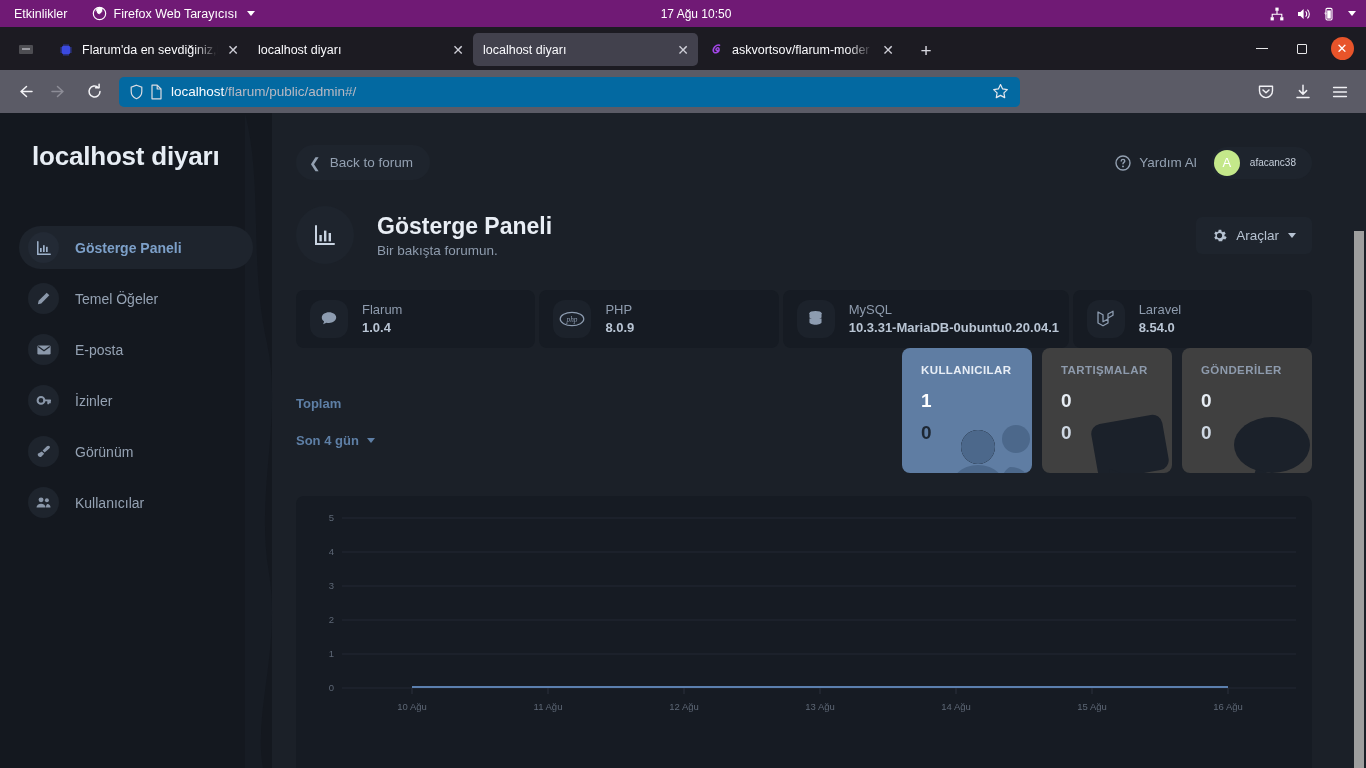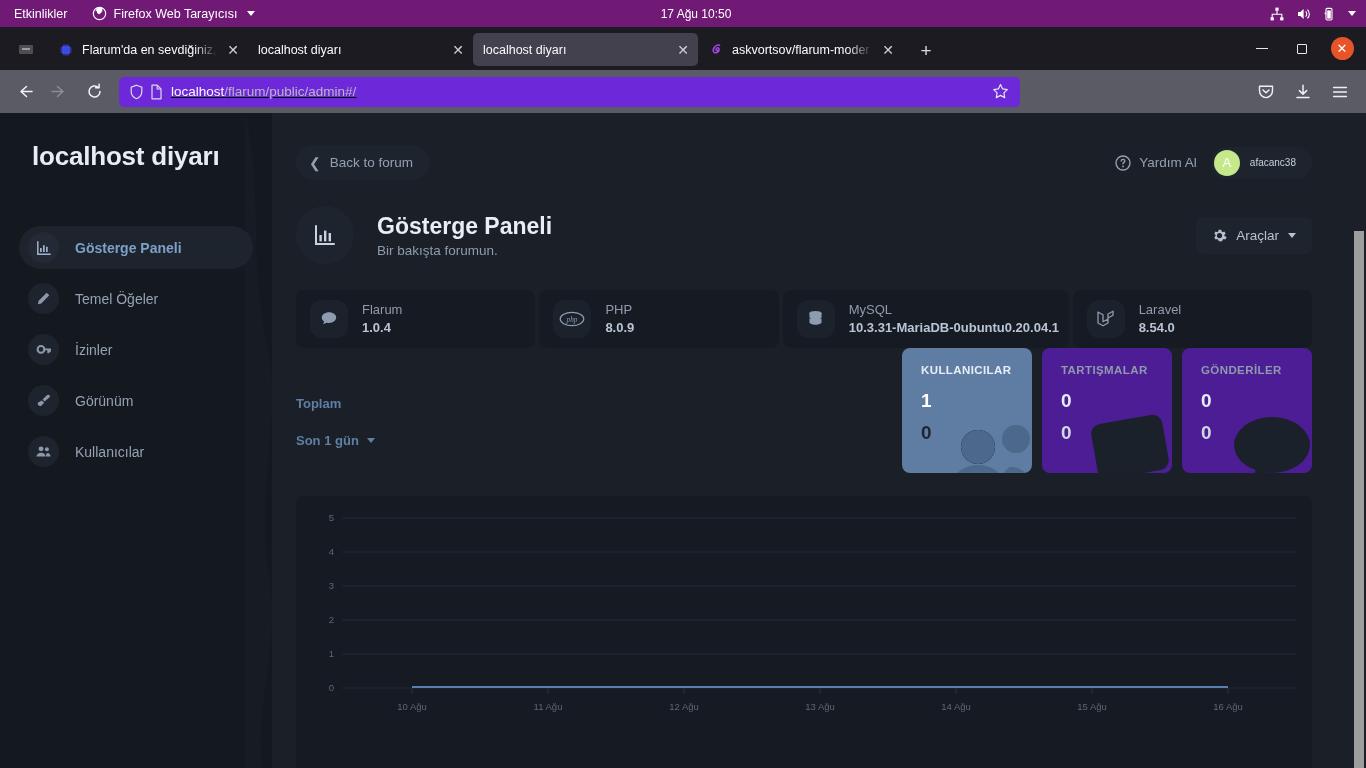--- a/index.html
+++ b/index.html
@@ -126,26 +126,25 @@
     display: flex; align-items: center;
     padding: 0 8px;
   }
   .nav-ico-btn {
     width: 33px; height: 31px; margin-right: 2px;
     display: flex; align-items: center; justify-content: center;
     border-radius: 4px;
   }
   .urlbar {
     flex: 1; height: 30px; margin: 0 6px 0 6px;
-    background: #6d28d9;
+    background: #0369a1;
     border-radius: 5px;
     display: flex; align-items: center;
     padding: 0 8px 0 10px;
     max-width: 901px;
-    text-decoration: underline;
   }
   .urlbar-icons { display: flex; align-items: center; gap: 6px; margin-right: 8px; }
   .url-text {
     flex: 1; font-size: 13.5px; color: #fbfbfe;
     white-space: nowrap; overflow: hidden;
   }
   .url-host { color: #fbfbfe; }
   .url-path { color: #b9b9c3; }
   .star-btn {
     width: 24px; height: 24px; display: flex; align-items: center; justify-content: center;
@@ -303,21 +302,21 @@
     border-left: 4.5px solid transparent; border-right: 4.5px solid transparent;
     border-top: 5px solid #5e7fa6;
   }
   .stat-cards {
     position: absolute; right: 42px; top: 0;
     display: flex; gap: 10px;
   }
   .stat-card {
     width: 130px; height: 125px;
     border-radius: 8px;
-    background: #4c1d95;
+    background: #404040;
     padding: 16px 0 0 19px;
     position: relative; overflow: hidden;
   }
   .stat-card.selected { background: #5f7da3; }
   .stat-label {
     font-size: 11.5px; font-weight: 700; letter-spacing: 0.4px;
     color: #8e9bad; position: relative; z-index: 2;
   }
   .stat-card.selected .stat-label { color: #e8eef6; }
   .stat-main {
@@ -529,20 +528,29 @@
 
       <div class="nav-item">
         <span class="nav-icon">
           <svg width="15" height="15" viewBox="0 0 16 16">
             <path d="M11.4 1.8l2.8 2.8L5.6 13.2 2 14l.8-3.6z" fill="currentColor"></path>
           </svg>
         </span>
         <span class="nav-label">Temel Öğeler</span>
       </div>
 
+      <div class="nav-item">
+        <span class="nav-icon">
+          <svg width="16" height="16" viewBox="0 0 16 16">
+            <rect x="1.4" y="3.4" width="13.2" height="9.2" rx="1.4" fill="currentColor"></rect>
+            <path d="M2.2 4.4L8 8.8l5.8-4.4" stroke="#1e242d" stroke-width="1.3" fill="none"></path>
+          </svg>
+        </span>
+        <span class="nav-label">E-posta</span>
+      </div>
 
       <div class="nav-item">
         <span class="nav-icon">
           <svg width="16" height="16" viewBox="0 0 16 16">
             <circle cx="5" cy="7.4" r="3.4" fill="none" stroke="currentColor" stroke-width="2"></circle>
             <path d="M8.2 7.4h6M12.2 7.4v3M13.9 7.4v2.2" stroke="currentColor" stroke-width="1.8" stroke-linecap="round"></path>
           </svg>
         </span>
         <span class="nav-label">İzinler</span>
       </div>
@@ -670,21 +678,21 @@
           <div class="info-name">Laravel</div>
           <div class="info-ver">8.54.0</div>
         </div>
       </div>
     </div>
 
     <div class="stats-zone">
       <div class="totals">
         <div class="lbl-total">Toplam</div>
         <div class="lbl-period">
-          <span>Son 1 gün</span>
+          <span>Son 4 gün</span>
           <span class="period-caret"></span>
         </div>
       </div>
 
       <div class="stat-cards">
 
         <div class="stat-card selected">
           <div class="stat-label">KULLANICILAR</div>
           <div class="stat-main">1</div>
           <div class="stat-sub">0</div>

